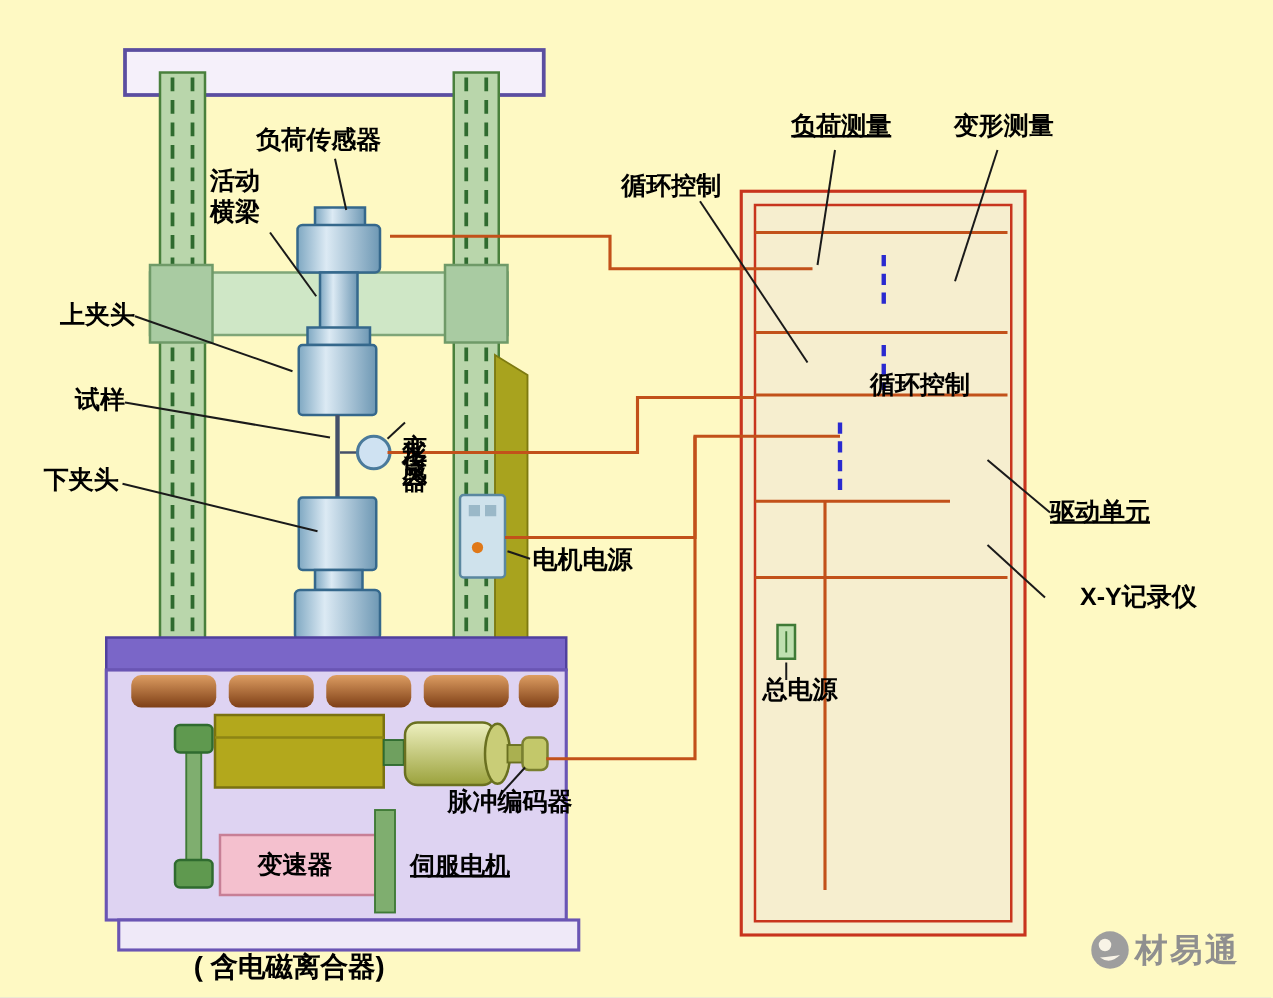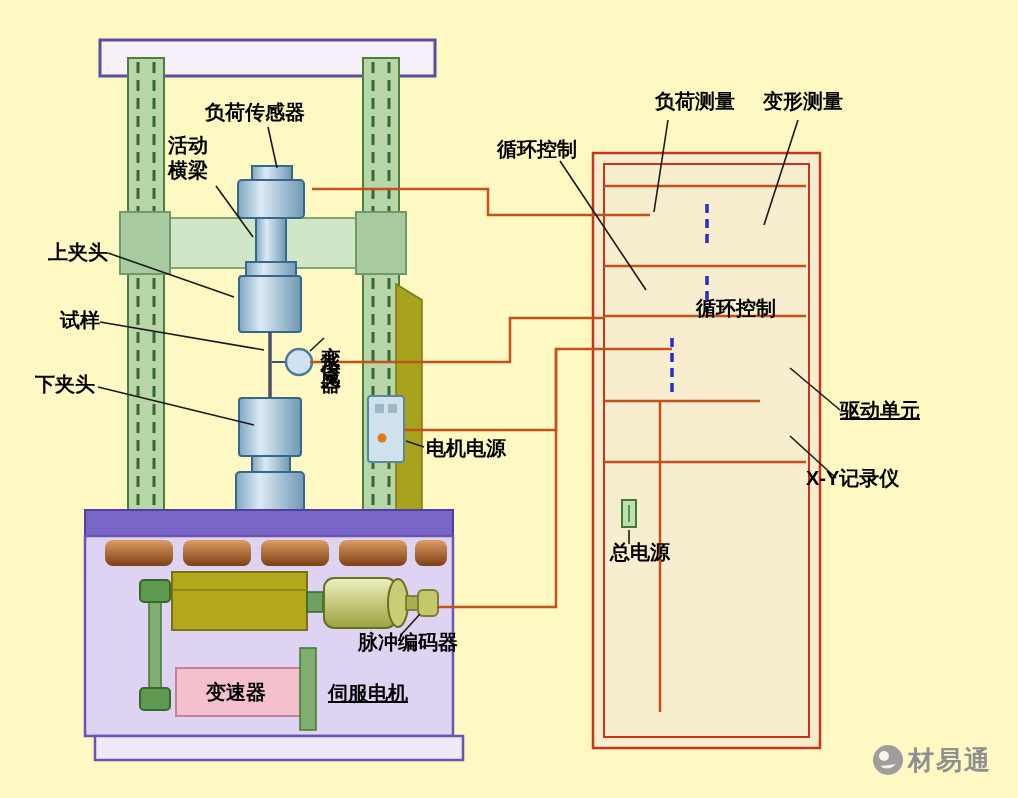--- a/index.html
+++ b/index.html
@@ -190,24 +190,25 @@
 <div class="label" style="left:205px; top:100px;">负荷传感器</div>
 <div class="label wrap2" style="left:168px; top:133px;">活动横梁</div>
 <div class="label" style="left:48px; top:240px;">上夹头</div>
 <div class="label" style="left:60px; top:308px;">试样</div>
 <div class="label" style="left:35px; top:372px;">下夹头</div>
 <div class="label vertical" style="left:318px; top:330px;">变形传感器</div>
 <div class="label" style="left:426px; top:436px;">电机电源</div>
 <div class="label" style="left:358px; top:630px;">脉冲编码器</div>
 <div class="label" style="left:328px; top:681px;text-decoration:underline;">伺服电机</div>
 <div class="label" style="left:206px; top:680px;">变速器</div>
+<div class="label" style="left:155px; top:760px; font-size:22px;">( 含电磁离合器)</div>
 
 <div class="label" style="left:497px; top:137px;">循环控制</div>
-<div class="label" style="left:655px; top:89px;">负荷测量</div>
+<div class="label" style="left:633px; top:89px;text-decoration:underline;">负荷测量</div>
 <div class="label" style="left:763px; top:89px;">变形测量</div>
 <div class="label" style="left:696px; top:296px;">循环控制</div>
 <div class="label" style="left:840px; top:398px;text-decoration:underline;">驱动单元</div>
-<div class="label" style="left:806px; top:466px;">X-Y记录仪</div>
+<div class="label" style="left:864px; top:466px;">X-Y记录仪</div>
 <div class="label" style="left:610px; top:540px;">总电源</div>
 
 <div class="label watermark" style="left:908px; top:744px;">材易通</div>
 
 </div>
 
 </body></html>

